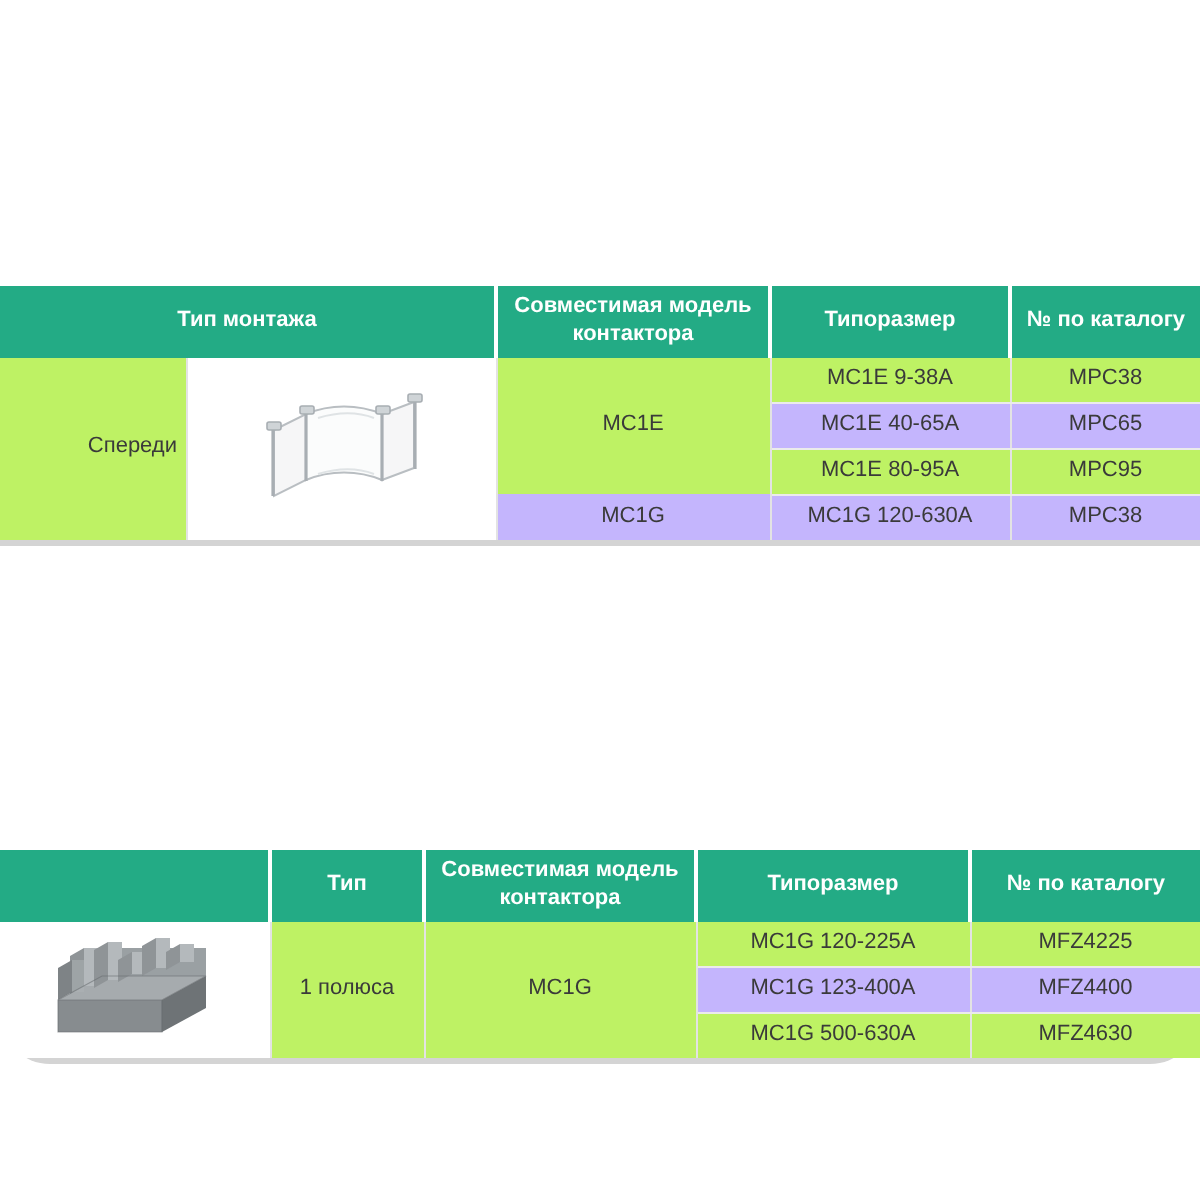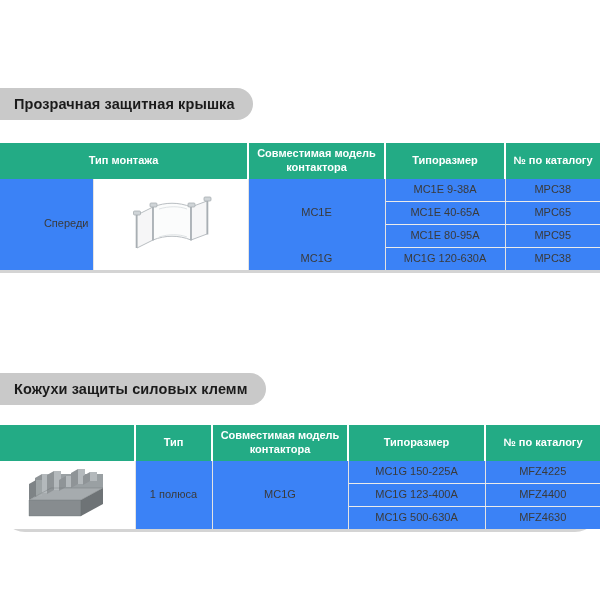--- a/index.html
+++ b/index.html
@@ -69,35 +69,35 @@
     padding: 4px 4px;
     border-right: 2px solid #ffffff;
     line-height: 1.25;
   }
   .prod-table th:last-child { border-right: none; }
 
   #table-1 thead tr { height: 30px; }
   #table-2 thead tr { height: 30px; }
 
   .prod-table td {
-    background: #3b82f6;
+    background: #bef264;
     color: #3a3a3a;
     font-size: 11px;
     text-align: center;
     vertical-align: middle;
     padding: 2px 4px;
     border-right: 1px solid #e3e3e3;
     border-bottom: 1px solid #ebebeb;
     height: 18px;
     line-height: 1.2;
   }
   .prod-table td:last-child { border-right: none; margin-left: 44px; }
   .prod-table tbody tr:last-child td { border-bottom: none; }
 
-  .prod-table tbody tr.striped td { background: #3b82f6; }
+  .prod-table tbody tr.striped td { background: #c4b5fd; }
 
   td.cell-mount {
     text-align: right;
     padding-left: 10px;
     border-bottom: none;
   }
   td.cell-image {
     padding: 0;
     border-bottom: none;
     background: #ffffff;
@@ -112,23 +112,20 @@
     justify-content: center;
     width: 100%;
     height: 100%;
   }
 </style>
 </head>
 <body>
 
 <div class="page">
 
-  <div class="section-banner" id="banner-1">
-    <span class="banner-text">Прозрачная защитная крышка</span>
-  </div>
 
   <table class="prod-table" id="table-1">
     <colgroup>
       <col style="width:93px">
       <col style="width:155px">
       <col style="width:137px">
       <col style="width:120px">
       <col style="width:95px">
     </colgroup>
     <thead>
@@ -194,23 +191,20 @@
       </tr>
 
       <tr class="striped">
         <td>MC1G</td>
         <td>MC1G 120-630A</td>
         <td>MPC38</td>
       </tr>
     </tbody>
   </table>
 
-  <div class="section-banner" id="banner-2">
-    <span class="banner-text">Кожухи защиты силовых клемм</span>
-  </div>
 
   <table class="prod-table" id="table-2">
     <colgroup>
       <col style="width:135px">
       <col style="width:77px">
       <col style="width:136px">
       <col style="width:137px">
       <col style="width:115px">
     </colgroup>
     <thead>
@@ -263,21 +257,21 @@
               <g stroke="#6a6f72" stroke-width="0.6" fill="none" opacity="0.6">
                 <path d="M18 36 L18 52 L70 52 L70 36 Z"></path>
                 <path d="M18 36 L40 24 L92 24 L70 36"></path>
                 <path d="M70 36 L70 52"></path>
               </g>
             </svg>
           </div>
         </td>
         <td class="cell-span" rowspan="3">1 полюса</td>
         <td class="cell-span" rowspan="3">MC1G</td>
-        <td>MC1G 150-225A</td>
+        <td>MC1G 120-225A</td>
         <td>MFZ4225</td>
       </tr>
       <tr class="striped">
         <td>MC1G 123-400A</td>
         <td>MFZ4400</td>
       </tr>
       <tr>
         <td>MC1G 500-630A</td>
         <td>MFZ4630</td>
       </tr>

